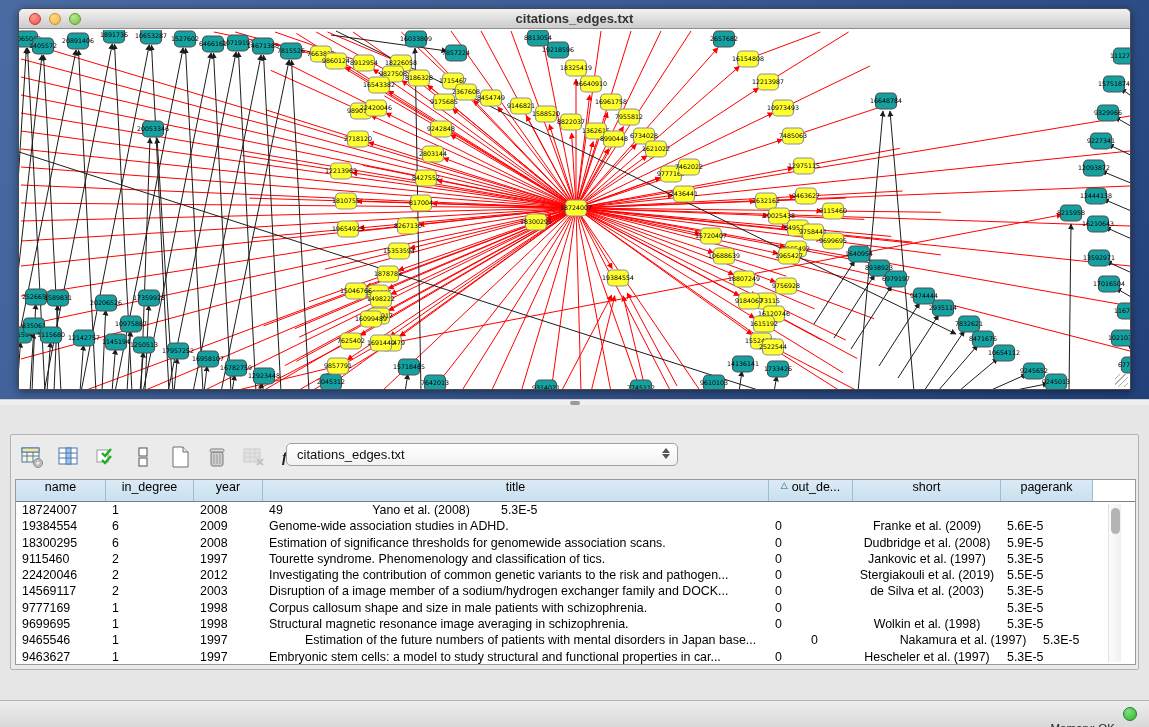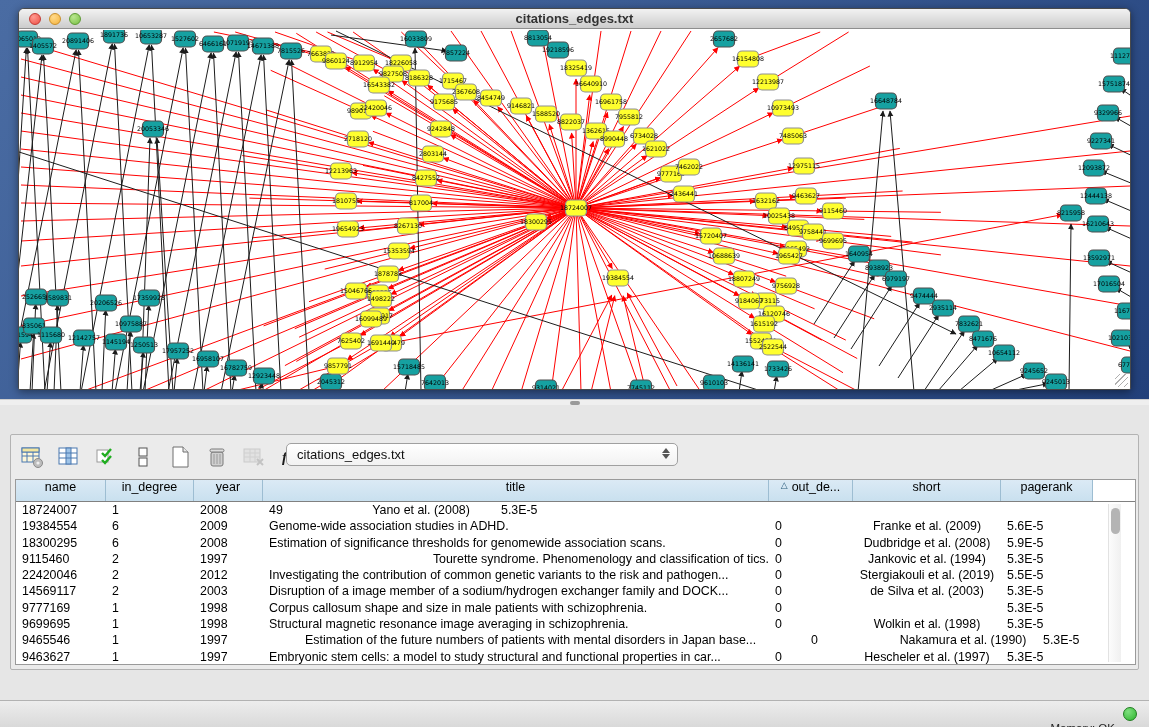--- a/index.html
+++ b/index.html
@@ -1029,23 +1029,23 @@
               <div class="td" style="width: 69px;">2008</div>
               <div class="td" style="width: 506px;">Estimation of significance thresholds for genomewide association scans.</div>
               <div class="td" style="width: 84px;">0</div>
               <div class="td center" style="width: 148px;">Dudbridge et al. (2008)</div>
               <div class="td" style="width: 92px;">5.9E-5</div>
             </div>
             <div class="tr">
               <div class="td" style="width: 90px;">9115460</div>
               <div class="td" style="width: 88px;">2</div>
               <div class="td" style="width: 69px;">1997</div>
-              <div class="td" style="width: 506px; text-align: right;">Tourette syndrome. Phenomenology and classification of tics.</div>
+              <div class="td" style="width: 506px;">Tourette syndrome. Phenomenology and classification of tics.</div>
               <div class="td" style="width: 84px;">0</div>
-              <div class="td center" style="width: 148px;">Jankovic et al. (1994)</div>
+              <div class="td center" style="width: 148px;">Jankovic et al. (1997)</div>
               <div class="td" style="width: 92px;">5.3E-5</div>
             </div>
             <div class="tr">
               <div class="td" style="width: 90px;">22420046</div>
               <div class="td" style="width: 88px;">2</div>
               <div class="td" style="width: 69px;">2012</div>
               <div class="td" style="width: 506px;">Investigating the contribution of common genetic variants to the risk and pathogen...</div>
               <div class="td" style="width: 84px;">0</div>
               <div class="td center" style="width: 148px;">Stergiakouli et al. (2019)</div>
               <div class="td" style="width: 92px;">5.5E-5</div>
@@ -1076,21 +1076,21 @@
               <div class="td" style="width: 84px;">0</div>
               <div class="td center" style="width: 148px;">Wolkin et al. (1998)</div>
               <div class="td" style="width: 92px;">5.3E-5</div>
             </div>
             <div class="tr">
               <div class="td" style="width: 90px;">9465546</div>
               <div class="td" style="width: 88px;">1</div>
               <div class="td" style="width: 69px;">1997</div>
               <div class="td" style="width: 506px; margin-left: 36px;">Estimation of the future numbers of patients with mental disorders in Japan base...</div>
               <div class="td" style="width: 84px;">0</div>
-              <div class="td center" style="width: 148px;">Nakamura et al. (1990)</div>
+              <div class="td center" style="width: 148px;">Nakamura et al. (1997)</div>
               <div class="td" style="width: 92px;">5.3E-5</div>
             </div>
             <div class="tr">
               <div class="td" style="width: 90px;">9463627</div>
               <div class="td" style="width: 88px;">1</div>
               <div class="td" style="width: 69px;">1997</div>
               <div class="td" style="width: 506px;">Embryonic stem cells: a model to study structural and functional properties in car...</div>
               <div class="td" style="width: 84px;">0</div>
               <div class="td center" style="width: 148px;">Hescheler et al. (1997)</div>
               <div class="td" style="width: 92px;">5.3E-5</div>

